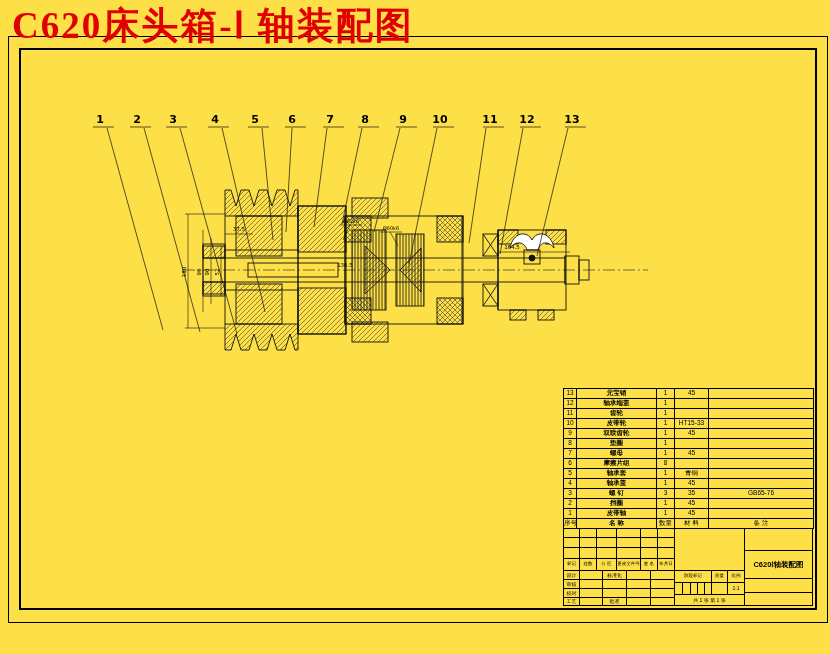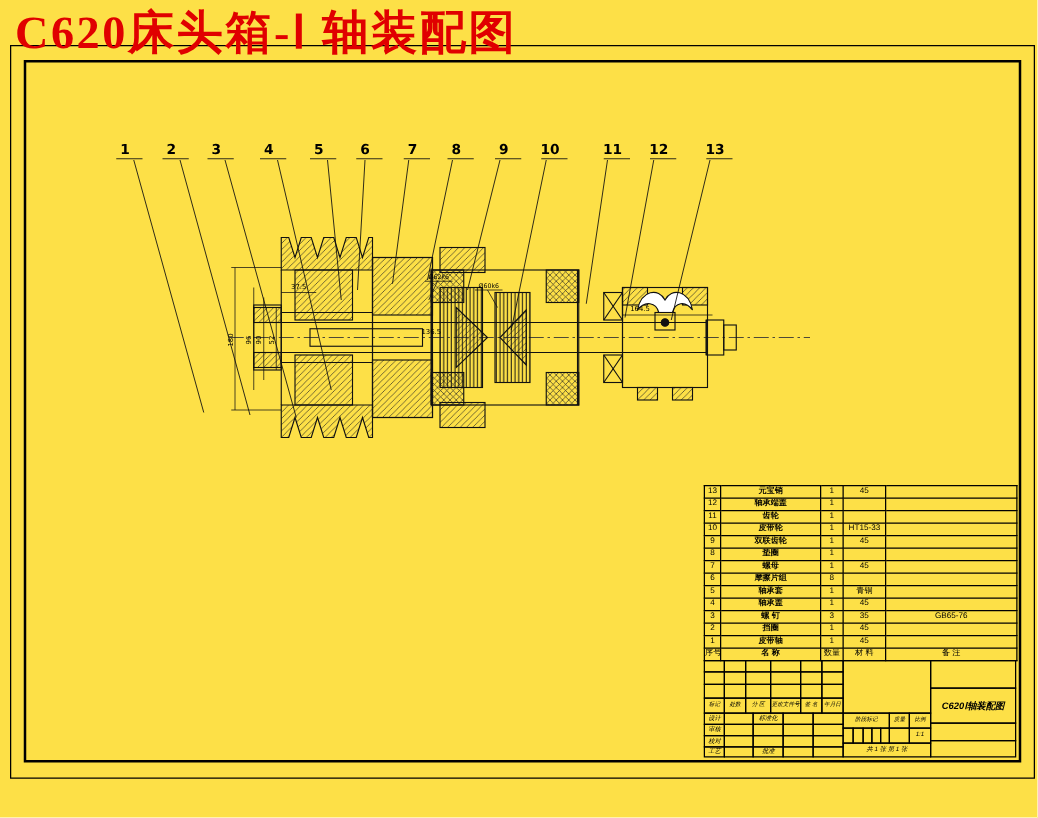--- a/index.html
+++ b/index.html
@@ -10,21 +10,21 @@
   .red-title{position:absolute;left:12px;top:1px;font-family:"Liberation Serif",serif;
              font-weight:bold;font-size:37px;color:#e00000;letter-spacing:2px;white-space:nowrap;z-index:5;}
   svg.draw{position:absolute;left:0;top:0;}
   
   table.bom{position:absolute;left:563px;top:388px;width:250px;border-collapse:collapse;
             table-layout:fixed;font-size:6.5px;line-height:1;}
   table.bom td{border:1px solid #000;text-align:center;padding:0;height:9px;
                overflow:hidden;white-space:nowrap;}
   table.bom td.nm{font-weight:bold;}
   
-  .tblock{position:absolute;left:563px;top:528px;width:264px;height:78px;font-style:italic;}
+  .tblock{position:absolute;left:563px;top:528px;width:264px;height:78px;}
   .tc{position:absolute;border:1px solid #000;box-sizing:border-box;display:flex;
       align-items:center;justify-content:center;font-size:5px;line-height:1;
       white-space:nowrap;overflow:hidden;background:#fff0;}
   .tc.big{font-size:7.5px;font-weight:bold;}
   .tc.tiny{font-size:4.5px;}
 </style>
 </head>
 <body>
 
 <div class="page">

